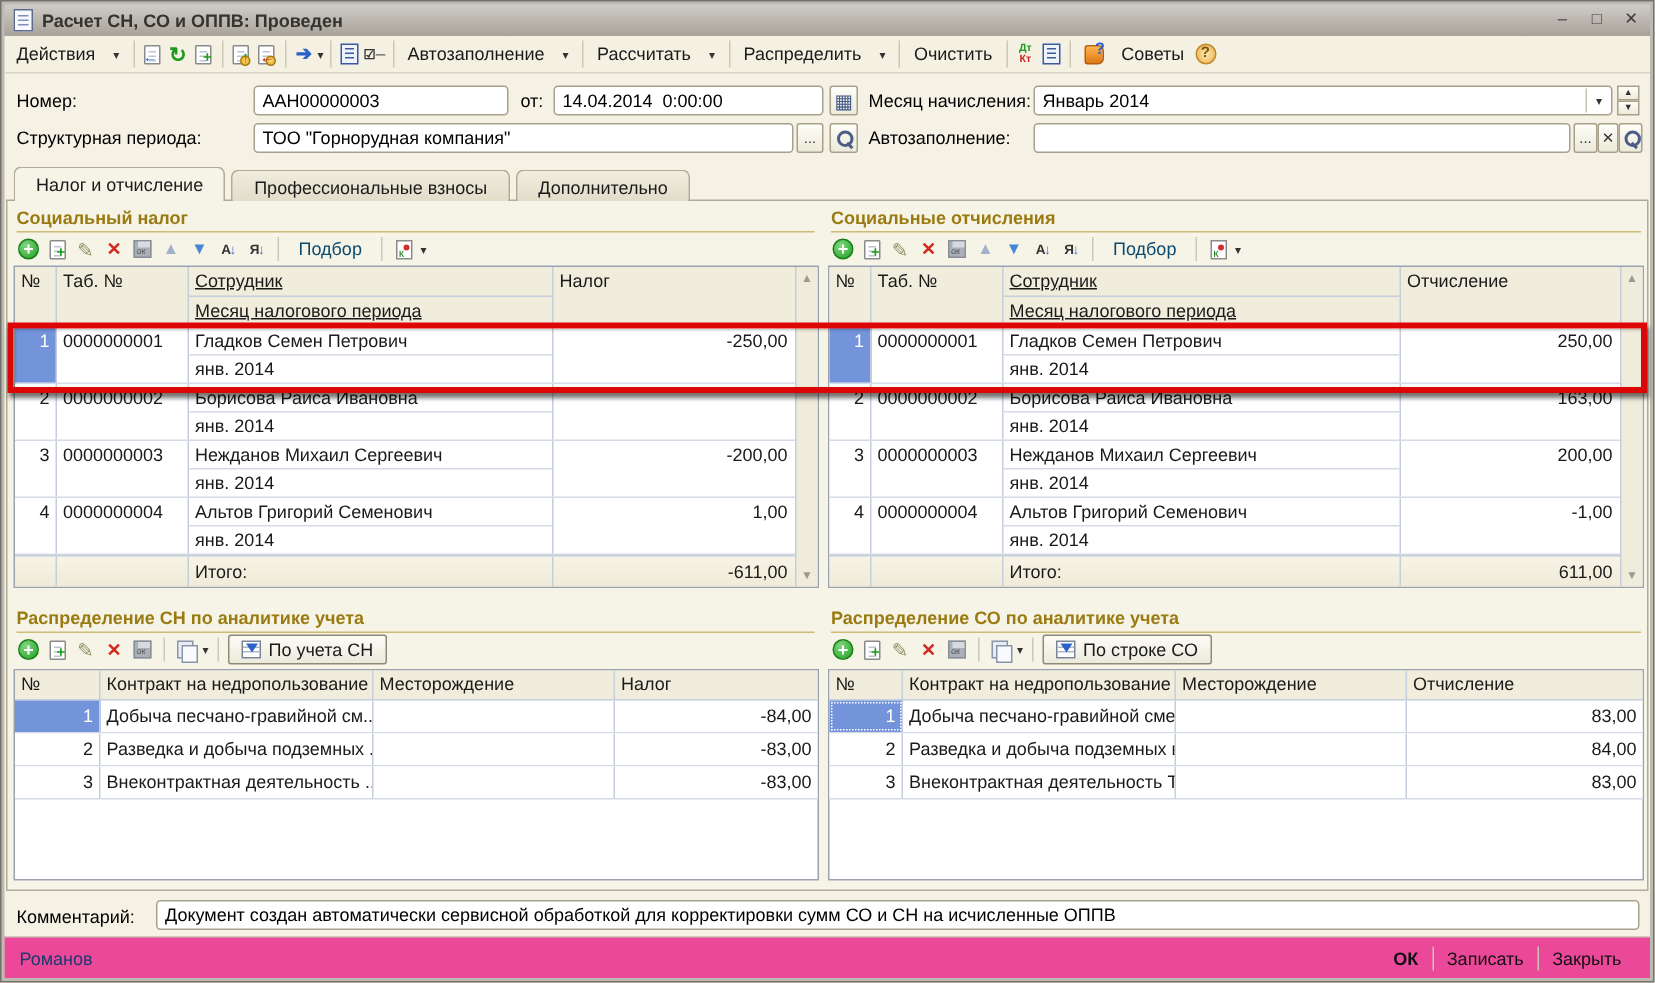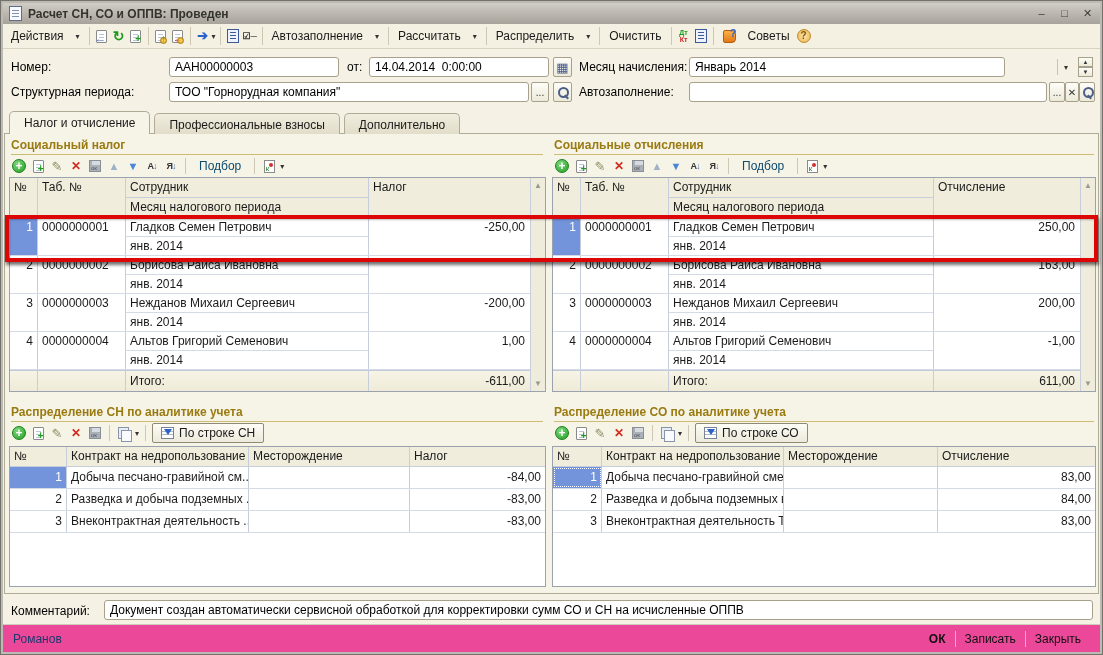--- a/index.html
+++ b/index.html
@@ -142,21 +142,21 @@
     border:1px solid #908a74; border-radius:2px;
     background:linear-gradient(#fdfcf6,#eceadb);
   }
   
   .grid { position:absolute; background:#fff; border:1px solid #9aa2ae; z-index:3; }
   .g-head { display:flex; background:#f1edd C; background:#f1eddc; }
   .g-col { border-right:1px solid #c6cedb; padding:0 4px; overflow:hidden; white-space:nowrap; }
   .g-head .g-col { border-bottom:1px solid #c6cedb; }
   .emp-head { height:40px; }
   .emp-head .stack { display:flex; flex-direction:column; padding:0; }
-  .emp-head .stack > div { height:20px; line-height:19px; padding:0 4px; }
+  .emp-head .stack > div { height:20px; line-height:19px; padding:0 4px;text-decoration:underline; }
   .emp-head .stack > div:first-child { border-bottom:1px solid #c6cedb; }
   .emp-head .tall { line-height:19px; }
   .g-row { display:flex; border-bottom:1px solid #d4dbe6; background:#fff; }
   .emp-row { height:38px; }
   .emp-row .g-col { line-height:18px; }
   .cell-n { text-align:right; }
   .cell-n.sel { background:#7394da; color:#fff; }
   .cell-n.sel.focus { outline:1px dotted #fff; outline-offset:-2px; }
   .emp-name-stack { display:flex; flex-direction:column; padding:0; }
   .emp-name-stack > div { height:19px; line-height:18px; padding:0 4px; overflow:hidden; white-space:nowrap; }
@@ -297,21 +297,21 @@
   <div class="client"></div>
 
   <span class="flabel" style="left:10px; top:59px;">Номер:</span>
   <input class="inp" style="left: 168px; top: 56px; width: 170px;" value="ААН00000003">
   <span class="flabel" style="left:346px; top:59px;">от:</span>
   <input class="inp" style="left: 368px; top: 56px; width: 180px;" value="14.04.2014  0:00:00">
   <span class="fbtn" style="left:552px; top:56px; width:19px;">
       <span class="ic-cal">▦</span>
     </span>
   <span class="flabel" style="left:578px; top:59px;">Месяц начисления:</span>
-  <input class="inp" style="left: 688px; top: 56px; width: 316px; " value="Январь 2014">
+  <input class="inp" style="left: 688px; top: 56px; width: 386px; " value="Январь 2014">
   <span class="dd-btn" style="left:1056px; top:58px;">
       <span>▾</span>
     </span>
   <span class="spin" style="left:1077px; top:56px;">
       <span>▲</span>
       <span>▼</span>
     </span>
 
   <span class="flabel" style="left:10px; top:84px;">Структурная периода:</span>
   <input class="inp" style="left: 168px; top: 81px; width: 360px;" value="ТОО &quot;Горнорудная компания&quot;">
@@ -560,21 +560,21 @@
         <span class="ic-floppy"></span>
       </span>
     <span class="tb-sep"></span>
     <span class="ico">
         <span class="ic-copies"></span>
       </span>
     <span class="caret">▾</span>
     <span class="tb-sep"></span>
     <span class="row-btn">
       <span class="ic-grid-f"></span>
-      <span>По строке СН</span>
+      <span>По учета СН</span>
     </span>
   </div>
 
   <div class="grid" style="left:8px; top:445px; width:537px; height:141px;">
     <div class="g-head dist-head">
       <div class="g-col" style="width:57px;">№</div>
       <div class="g-col" style="width:182px;">Контракт на недропользование</div>
       <div class="g-col" style="width:161px;">Месторождение</div>
       <div class="g-col" style="width:135px; border-right:none;">Налог</div>
     </div>

